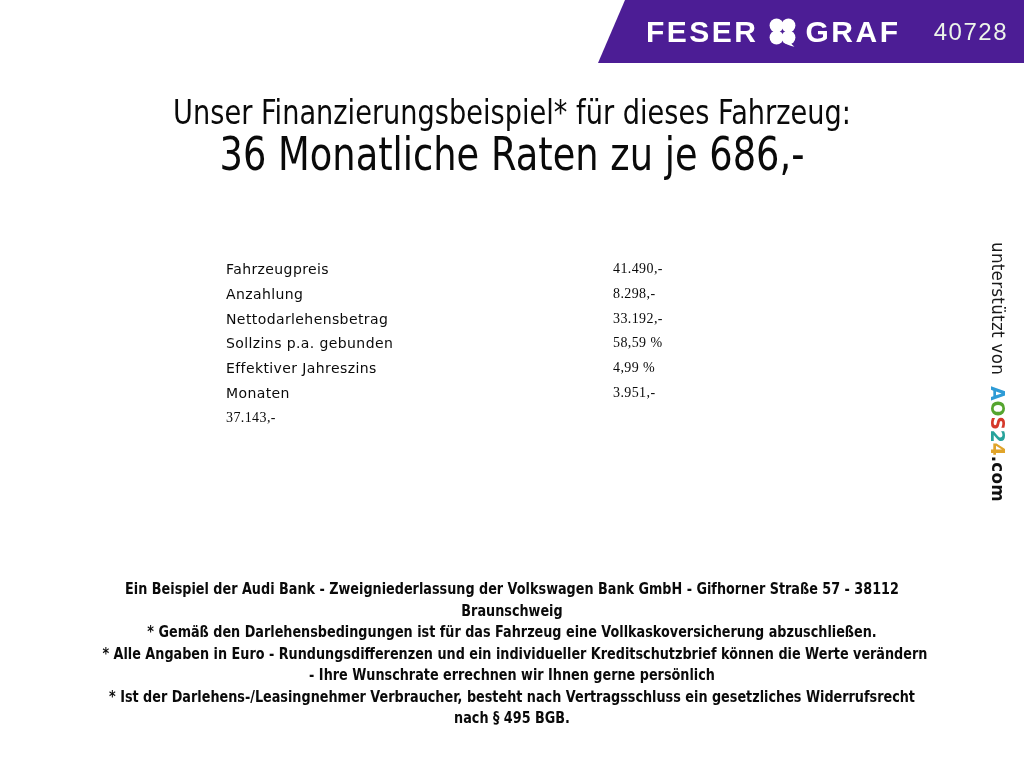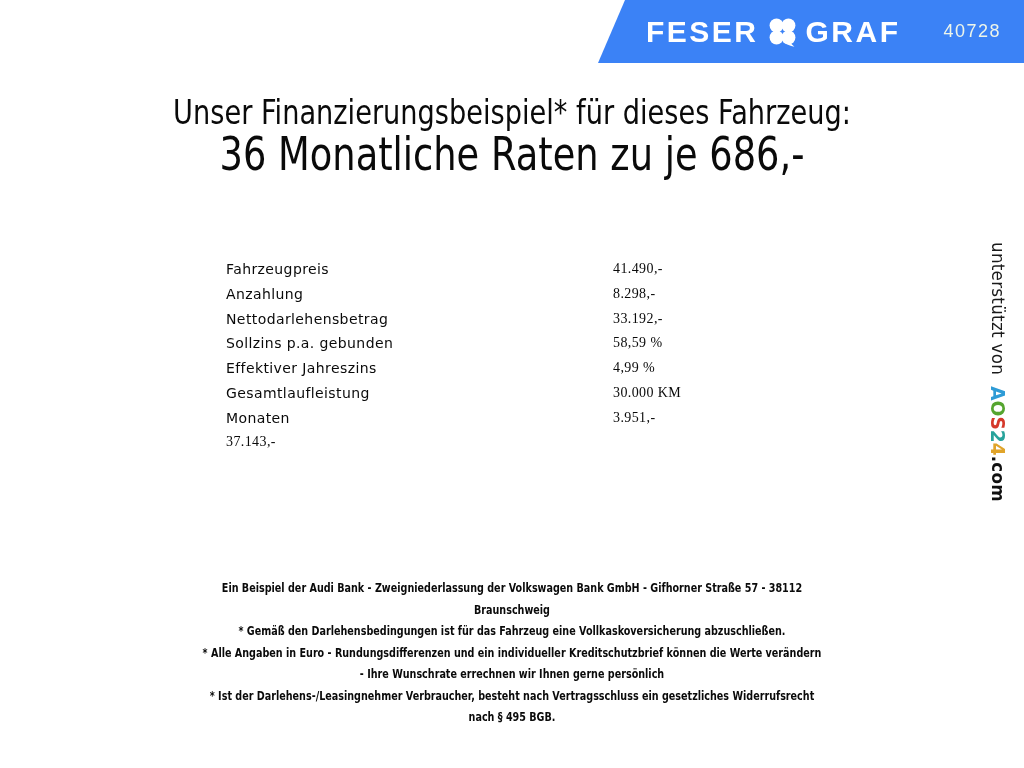--- a/index.html
+++ b/index.html
@@ -29,23 +29,23 @@
     margin-left: 48px;
     font-family: "Liberation Sans", sans-serif;
     font-weight: bold;
     font-size: 30px;
     letter-spacing: 2.5px;
     line-height: 1;
   }
   .brand svg { display: block; margin: 0 7px; }
   .banner-number {
     margin-left: auto;
-    margin-right: 23px;
+    margin-right: 16px;
     font-family: "Liberation Sans", sans-serif;
-    font-size: 18px;
+    font-size: 24px;
     letter-spacing: 1.5px;
     color: #edf5ea;
   }
 
   
   .h-line1, .h-line2 {
     position: absolute;
     left: 0; width: 100%;
     text-align: center;
     white-space: nowrap;
@@ -66,21 +66,21 @@
   .fin-row { display: flex; }
   .fin-label { width: 387px; }
   .fin-value { white-space: nowrap; font-family: Liberation Serif, serif; }
 
   
   .footer {
     position: absolute;
     top: 578px; left: 0;
     width: 100%;
     font-weight: bold;
-    font-size: 12px;
+    font-size: 16px;
     line-height: 21.5px;
     text-align: center;
   }
   .footer-line {
     width: 100%;
     white-space: nowrap;
     transform: scaleX(0.8);
     transform-origin: 50% 50%;
   }
 
@@ -105,21 +105,21 @@
   }
   .aos-suffix {
     font-weight: bold;
     font-size: 18px;
     color: #111111;
   }
 </style>
 </head>
 <body>
 
-<div class="banner" style="background: #3b82f6; align-items: center;">
+<div class="banner" style="background: #4c1d95; align-items: center;">
   <div class="brand">
     <span>FESER</span>
     <svg width="33" height="33" viewBox="0 0 36 36" aria-hidden="true">
       <g fill="#ffffff">
         <circle cx="11.5" cy="11.5" r="7.6"></circle>
         <circle cx="24.5" cy="11.5" r="7.6"></circle>
         <circle cx="11.5" cy="24.5" r="7.6"></circle>
         <circle cx="24.5" cy="24.5" r="7.6"></circle>
         <path d="M23.5 26 q3 5.5 7.5 8.5 q-7.5 -0.5 -10.5 -5.5 z"></path>
       </g>
@@ -147,24 +147,20 @@
   </div>
   <div class="fin-row">
     <span class="fin-label">Sollzins p.a. gebunden</span>
     <span class="fin-value">58,59 %</span>
   </div>
   <div class="fin-row">
     <span class="fin-label">Effektiver Jahreszins</span>
     <span class="fin-value">4,99 %</span>
   </div>
   <div class="fin-row">
-    <span class="fin-label">Gesamtlaufleistung</span>
-    <span class="fin-value">30.000 KM</span>
-  </div>
-  <div class="fin-row">
     <span class="fin-label">Monaten</span>
     <span class="fin-value">3.951,-</span>
   </div>
   <div class="fin-row">
     <span class="fin-value">37.143,-</span>
   </div>
 </div>
 
 <div class="footer">
   <div class="footer-line">Ein Beispiel der Audi Bank - Zweigniederlassung der Volkswagen Bank GmbH - Gifhorner Straße 57 - 38112</div>

